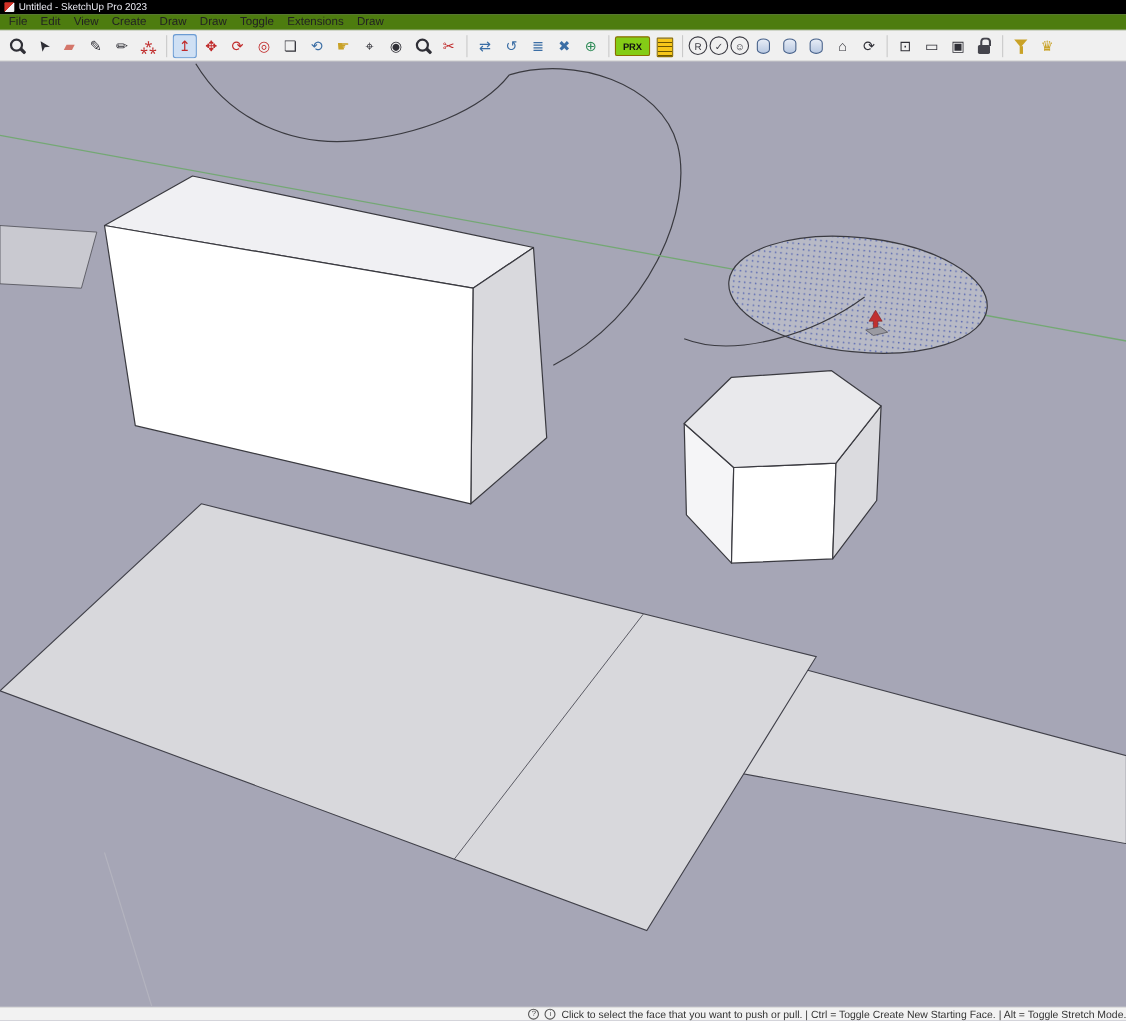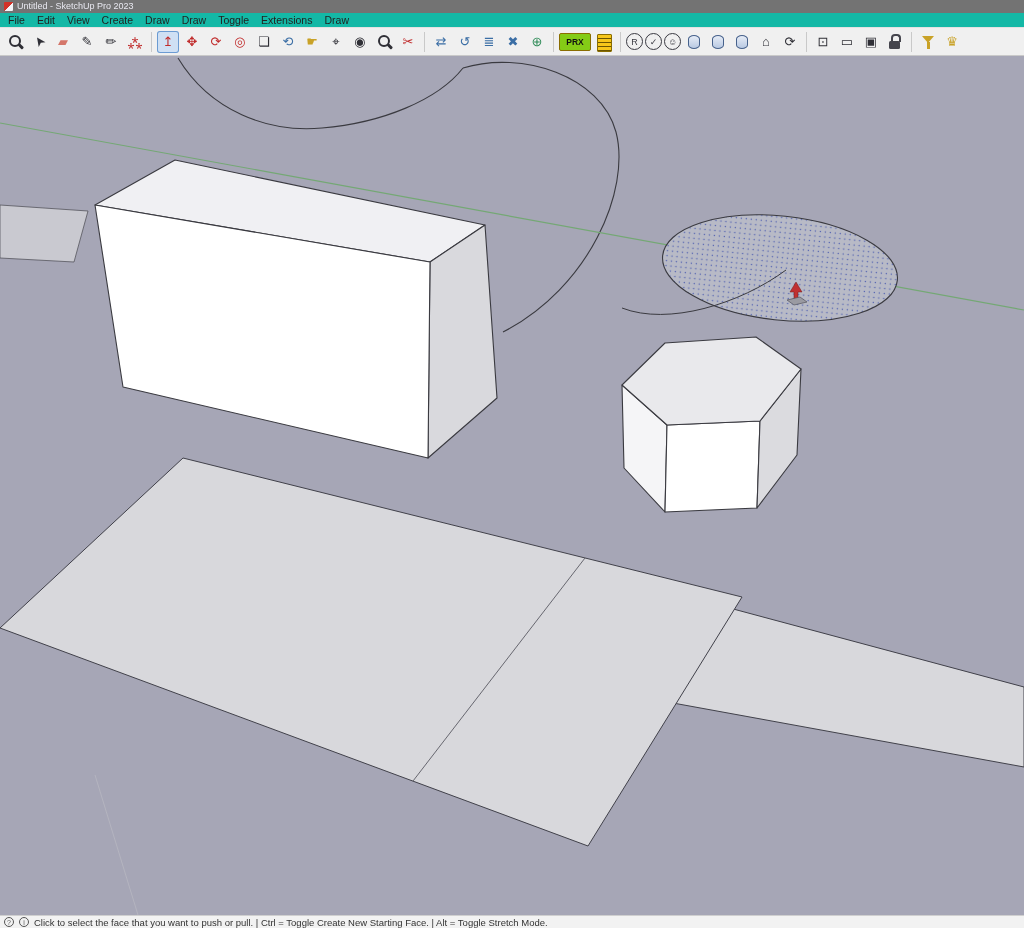--- a/index.html
+++ b/index.html
@@ -1,27 +1,27 @@
 <!DOCTYPE html>
 <html><head>
 <meta charset="utf-8">
 <style>
   html,body{margin:0;padding:0;width:1024px;height:928px;overflow:hidden;
     font-family:"Liberation Sans", sans-serif;background:#a6a6b6;}
   .window{width:1024px;height:928px;display:flex;flex-direction:column;}
 
   
-  .titlebar{height:13px;background:#737373;display:flex;align-items:center;
+  .titlebar{height:13px;background:#000000;display:flex;align-items:center;
     gap:4px;padding-left:4px;flex:0 0 auto;}
   .su-logo{width:9px;height:9px;border-radius:1px;
     background:linear-gradient(135deg,#d23228 0 52%,#f4f4f8 52% 100%);}
   .title-text{color:#e8e8f0;font-size:9px;line-height:13px;white-space:nowrap;}
 
   
-  .menubar{height:15px;background:#14b8a6;display:flex;align-items:center;
+  .menubar{height:15px;background:#4d7c0f;display:flex;align-items:center;
     padding-left:2px;flex:0 0 auto;border-bottom:1px solid #e2e2e2;box-sizing:border-box;}
   .menu-item{font-size:10.5px;color:#222;padding:0 6px;line-height:14px;cursor:default;}
 
   
   .toolbar{height:28px;background:#f0f0f0;display:flex;align-items:center;
     padding-left:4px;gap:2px;flex:0 0 auto;border-bottom:1px solid #c9c9c9;box-sizing:border-box;}
   .tb{position:relative;width:22px;height:22px;display:flex;align-items:center;
     justify-content:center;font-size:13px;color:#2f2f36;border-radius:3px;flex:0 0 auto;}
   .sep{width:1px;height:20px;background:#c9c9c9;margin:0 3px;flex:0 0 auto;}
   .red{color:#c02b2b}.blue{color:#3b6ea5}.gold{color:#c9a227}
@@ -51,21 +51,21 @@
     border-top:7px solid #c9a227;}
   .css-funnel::after{content:"";position:absolute;left:10px;top:11px;width:3px;height:7px;
     background:#c9a227;}
 
   
   .viewport{position:relative;height:859px;flex:0 0 auto;background:#a6a6b6;}
   .viewport svg{position:absolute;left:0;top:0;}
 
   
   .statusbar{height:13px;background:#f2f2f2;border-top:1px solid #cfcfcf;
-    display:flex;align-items:center;gap:5px;padding-left:4px;flex:0 0 auto;box-sizing:border-box;}
+    display:flex;align-items:center;gap:5px;padding-left:4px;flex:0 0 auto;box-sizing:border-box;justify-content:flex-end;}
   .sb-circ{width:10px;height:10px;border:1px solid #555;border-radius:50%;font-size:7px;
     color:#555;display:flex;align-items:center;justify-content:center;box-sizing:border-box;flex:0 0 auto;}
   .sb-text{font-size:9.5px;color:#333;white-space:nowrap;}
 </style>
 </head>
 <body>
 
 <div class="window">
 
   <div class="titlebar">

